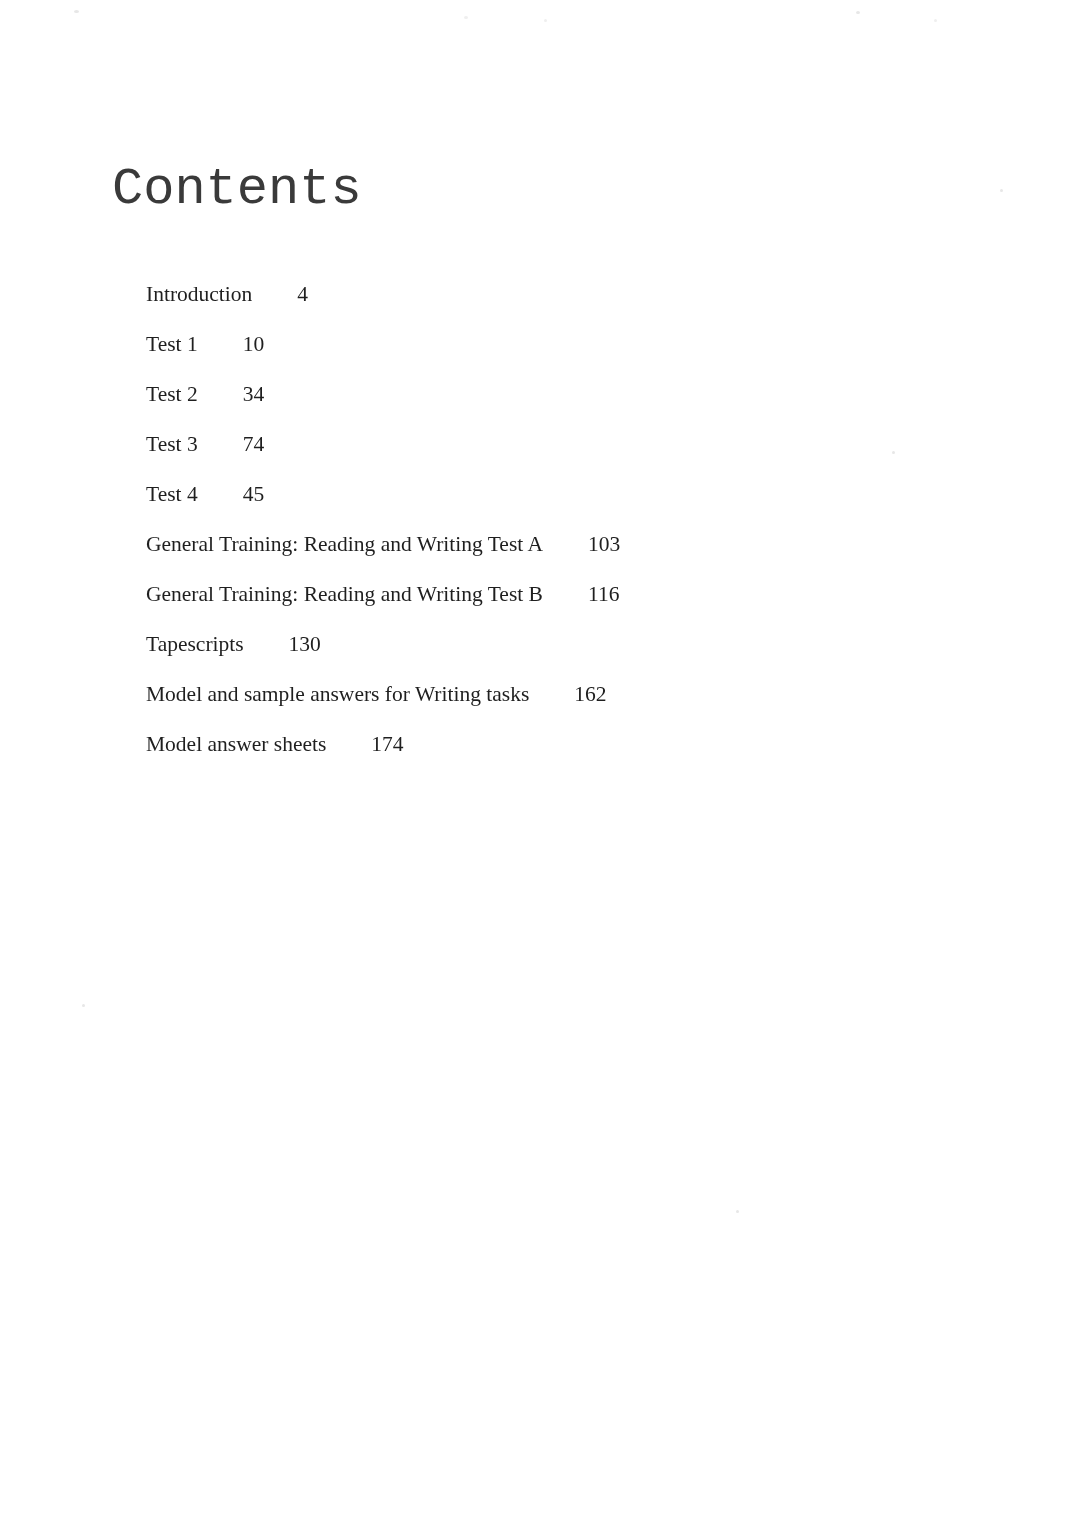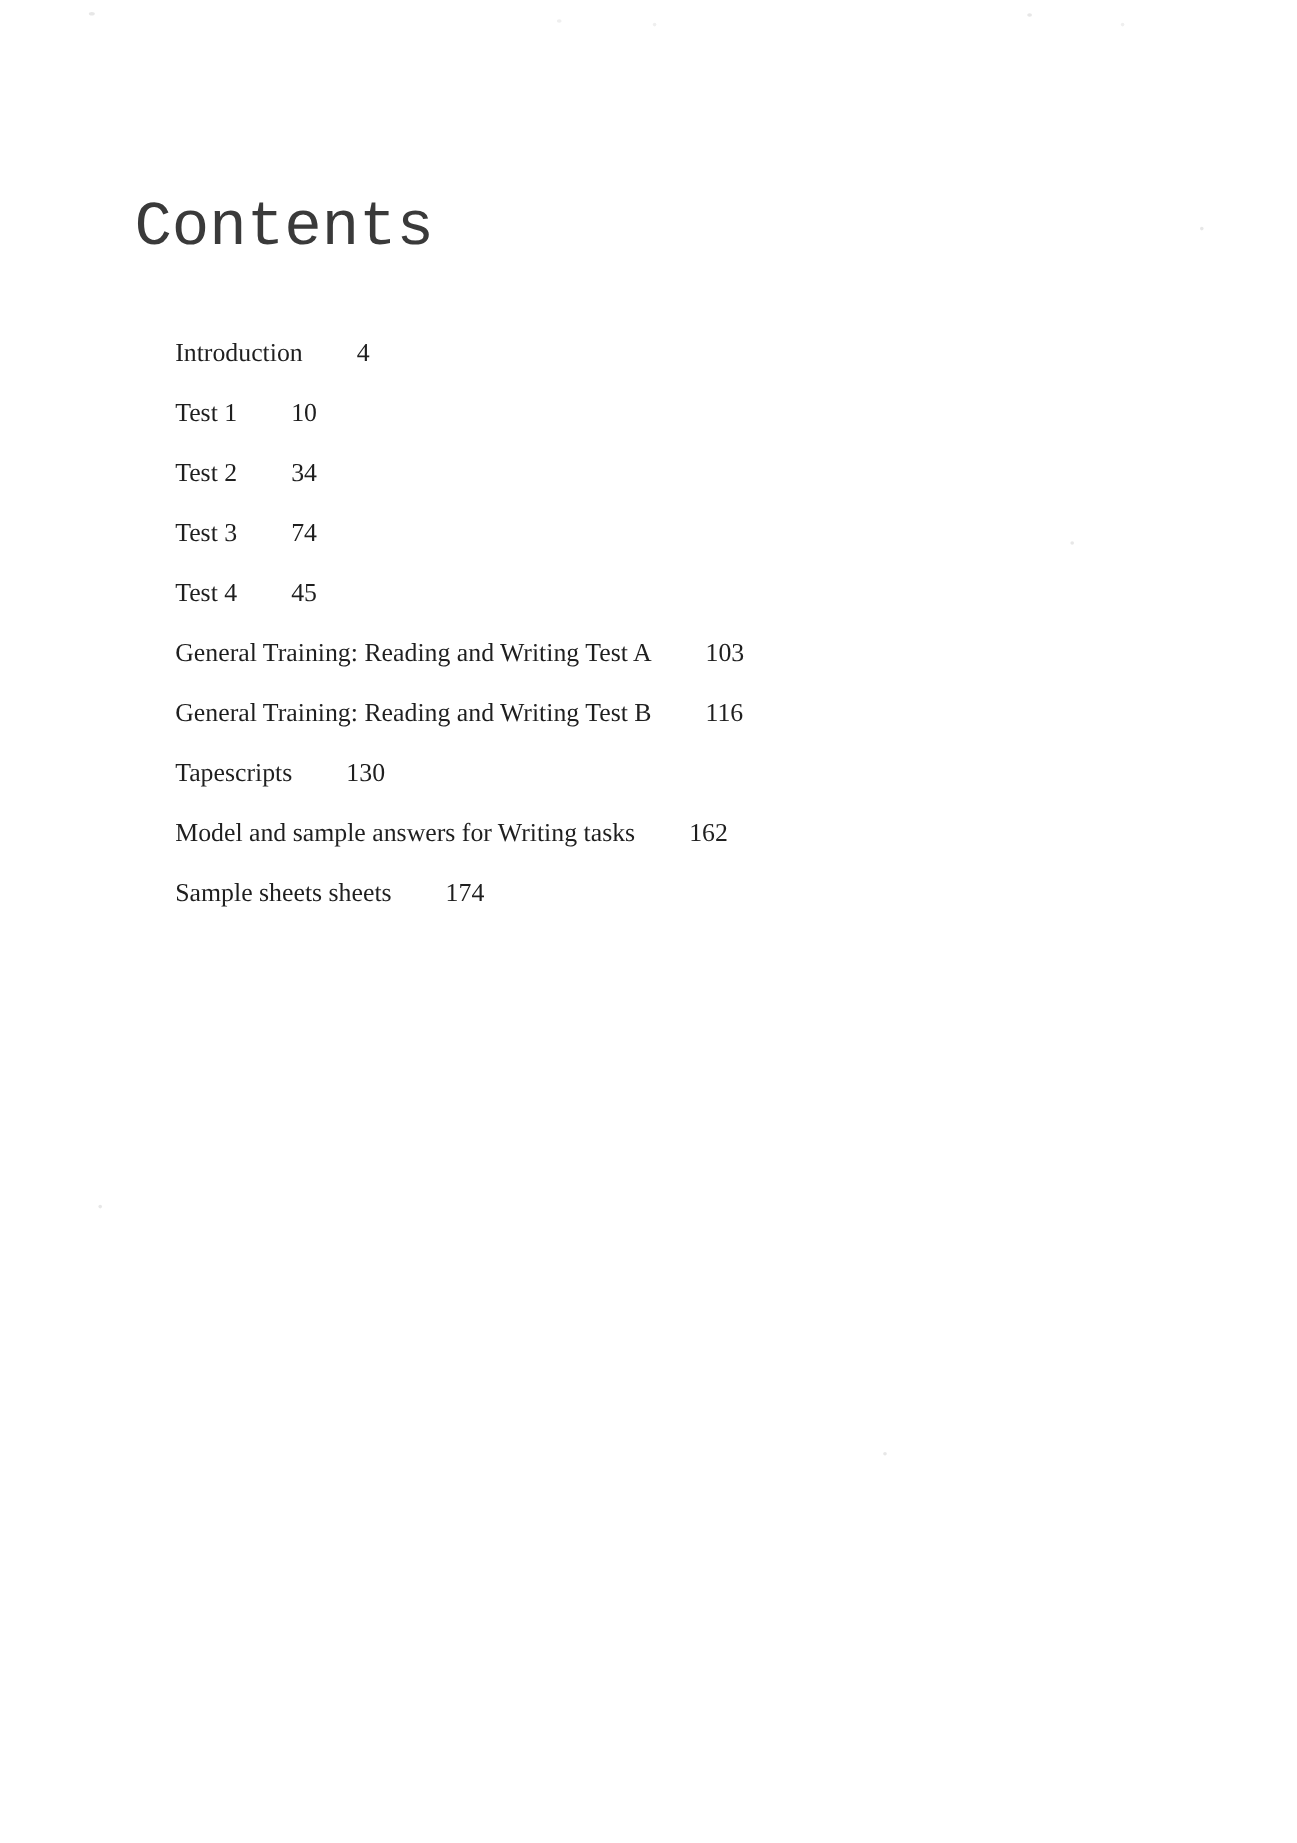--- a/index.html
+++ b/index.html
@@ -67,21 +67,21 @@
   <ul class="toc">
       <li class="toc-row"><span class="toc-label">Introduction</span><span class="toc-page">4</span></li>
       <li class="toc-row"><span class="toc-label">Test 1</span><span class="toc-page">10</span></li>
       <li class="toc-row"><span class="toc-label">Test 2</span><span class="toc-page">34</span></li>
       <li class="toc-row"><span class="toc-label">Test 3</span><span class="toc-page">74</span></li>
       <li class="toc-row"><span class="toc-label">Test 4</span><span class="toc-page">45</span></li>
       <li class="toc-row"><span class="toc-label">General Training: Reading and Writing Test A</span><span class="toc-page">103</span></li>
       <li class="toc-row"><span class="toc-label">General Training: Reading and Writing Test B</span><span class="toc-page">116</span></li>
       <li class="toc-row"><span class="toc-label">Tapescripts</span><span class="toc-page">130</span></li>
       <li class="toc-row"><span class="toc-label">Model and sample answers for Writing tasks</span><span class="toc-page">162</span></li>
-      <li class="toc-row"><span class="toc-label">Sample sheets sheets</span><span class="toc-page">174</span></li>
+      <li class="toc-row"><span class="toc-label">Model answer sheets</span><span class="toc-page">174</span></li>
     </ul>
 
   <span class="speck s1"></span>
   <span class="speck s2"></span>
   <span class="speck s3"></span>
   <span class="speck s4"></span>
   <span class="speck s5"></span>
   <span class="speck s6"></span>
   <span class="speck s7"></span>
   <span class="speck s8"></span>

